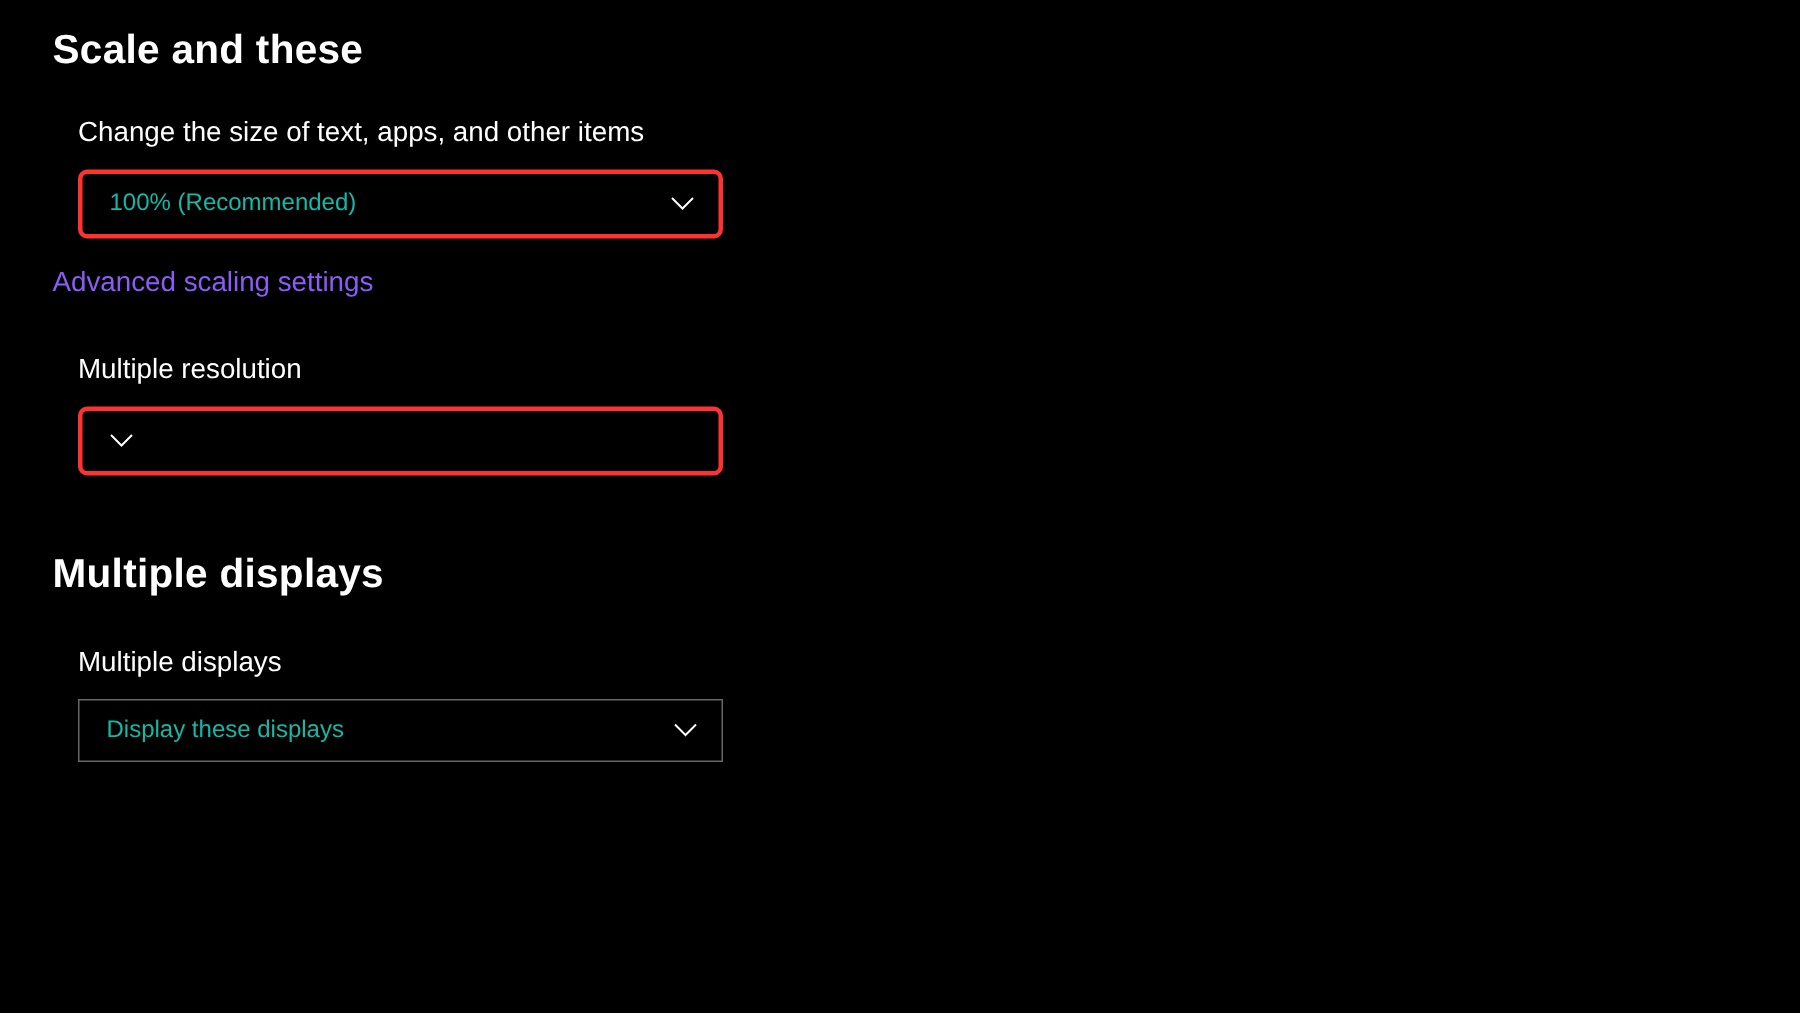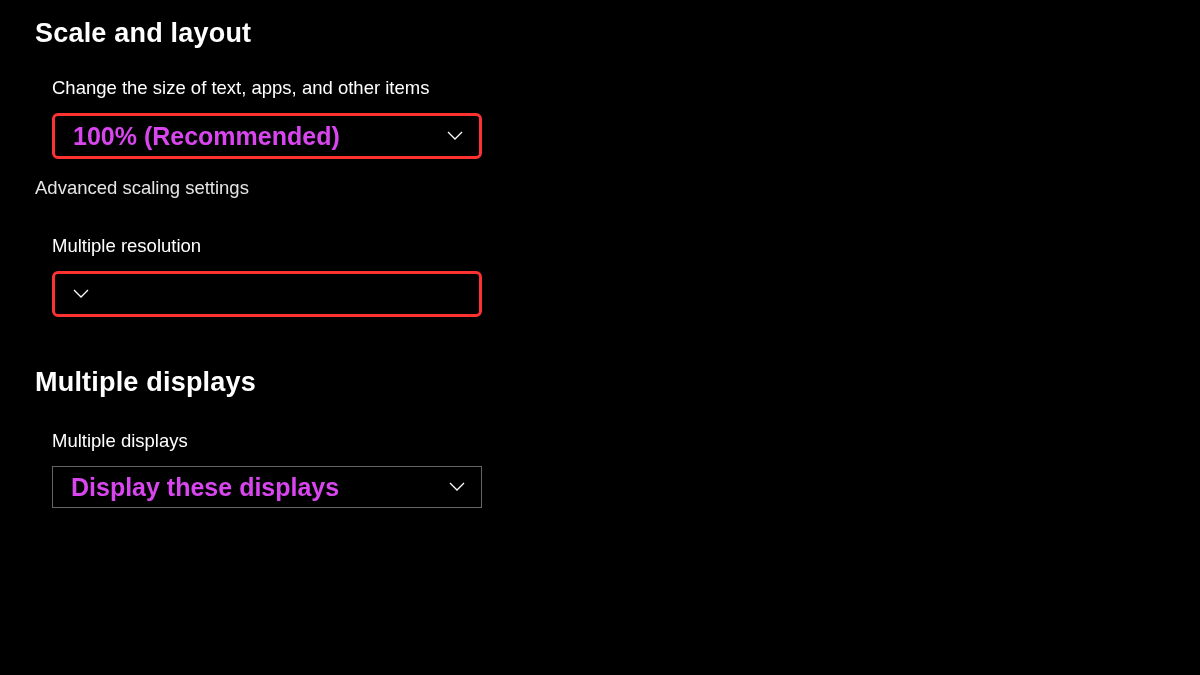--- a/index.html
+++ b/index.html
@@ -43,51 +43,51 @@
       padding: 0 16px 0 18px;
       cursor: pointer;
       margin-bottom: 18px;
     }
     .dropdown.highlighted {
       border: 3px solid #ff3232;
       border-radius: 6px;
       height: 46px;
     }
     .dropdown-value {
-      font-size: 25px;
-      font-weight: 700;
-      color: #d946ef;
+      font-size: 16px;
+      font-weight: 400;
+      color: #14b8a6;
     }
     .chevron-down-icon {
       width: 16px;
       height: 16px;
       display: flex;
       align-items: center;
       justify-content: center;
     }
     .chevron-down-icon svg {
       display: block;
     }
     .link-text {
       font-size: 18.5px;
       font-weight: 400;
-      color: #e5e5e5;
+      color: #8b5cf6;
       margin-top: 6px;
       margin-bottom: 36px;
       cursor: pointer;
     }
     .field-block {
       margin-bottom: 18px;
       margin-left: 17px;
     }
   </style>
 </head>
 <body>
 
-<h2 class="section-heading">Scale and layout</h2>
+<h2 class="section-heading">Scale and these</h2>
 
 <div class="field-block">
   <div class="field-label">Change the size of text, apps, and other items</div>
   <div class="dropdown highlighted">
     <span class="dropdown-value">100% (Recommended)</span>
     <span class="chevron-down-icon">
       <svg width="16" height="10" viewBox="0 0 16 10">
         <path d="M1 1 L8 8 L15 1" stroke="#ffffff" stroke-width="1.3" fill="none"></path>
       </svg>
     </span>

